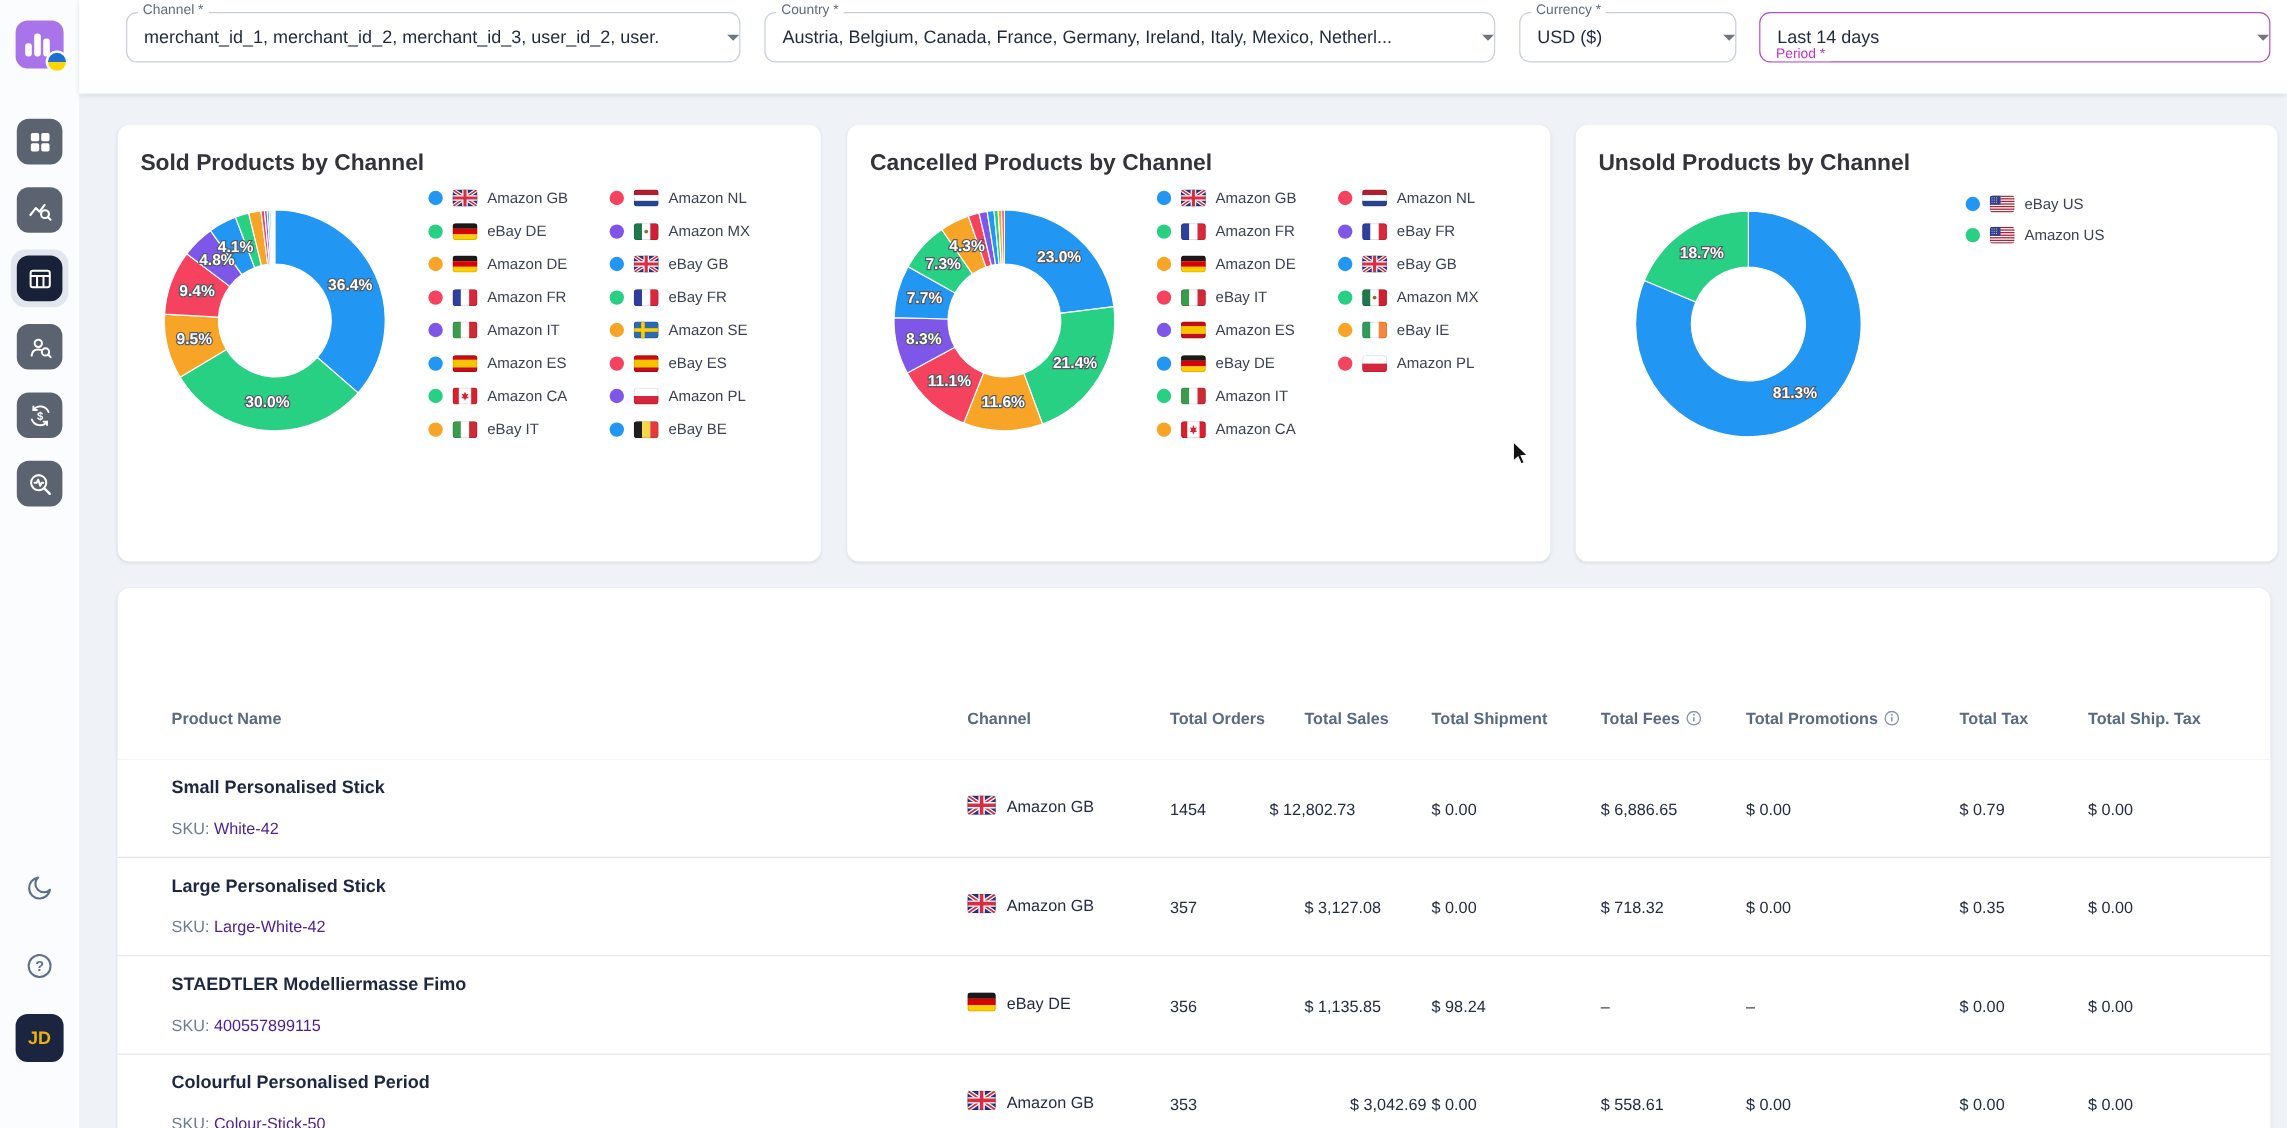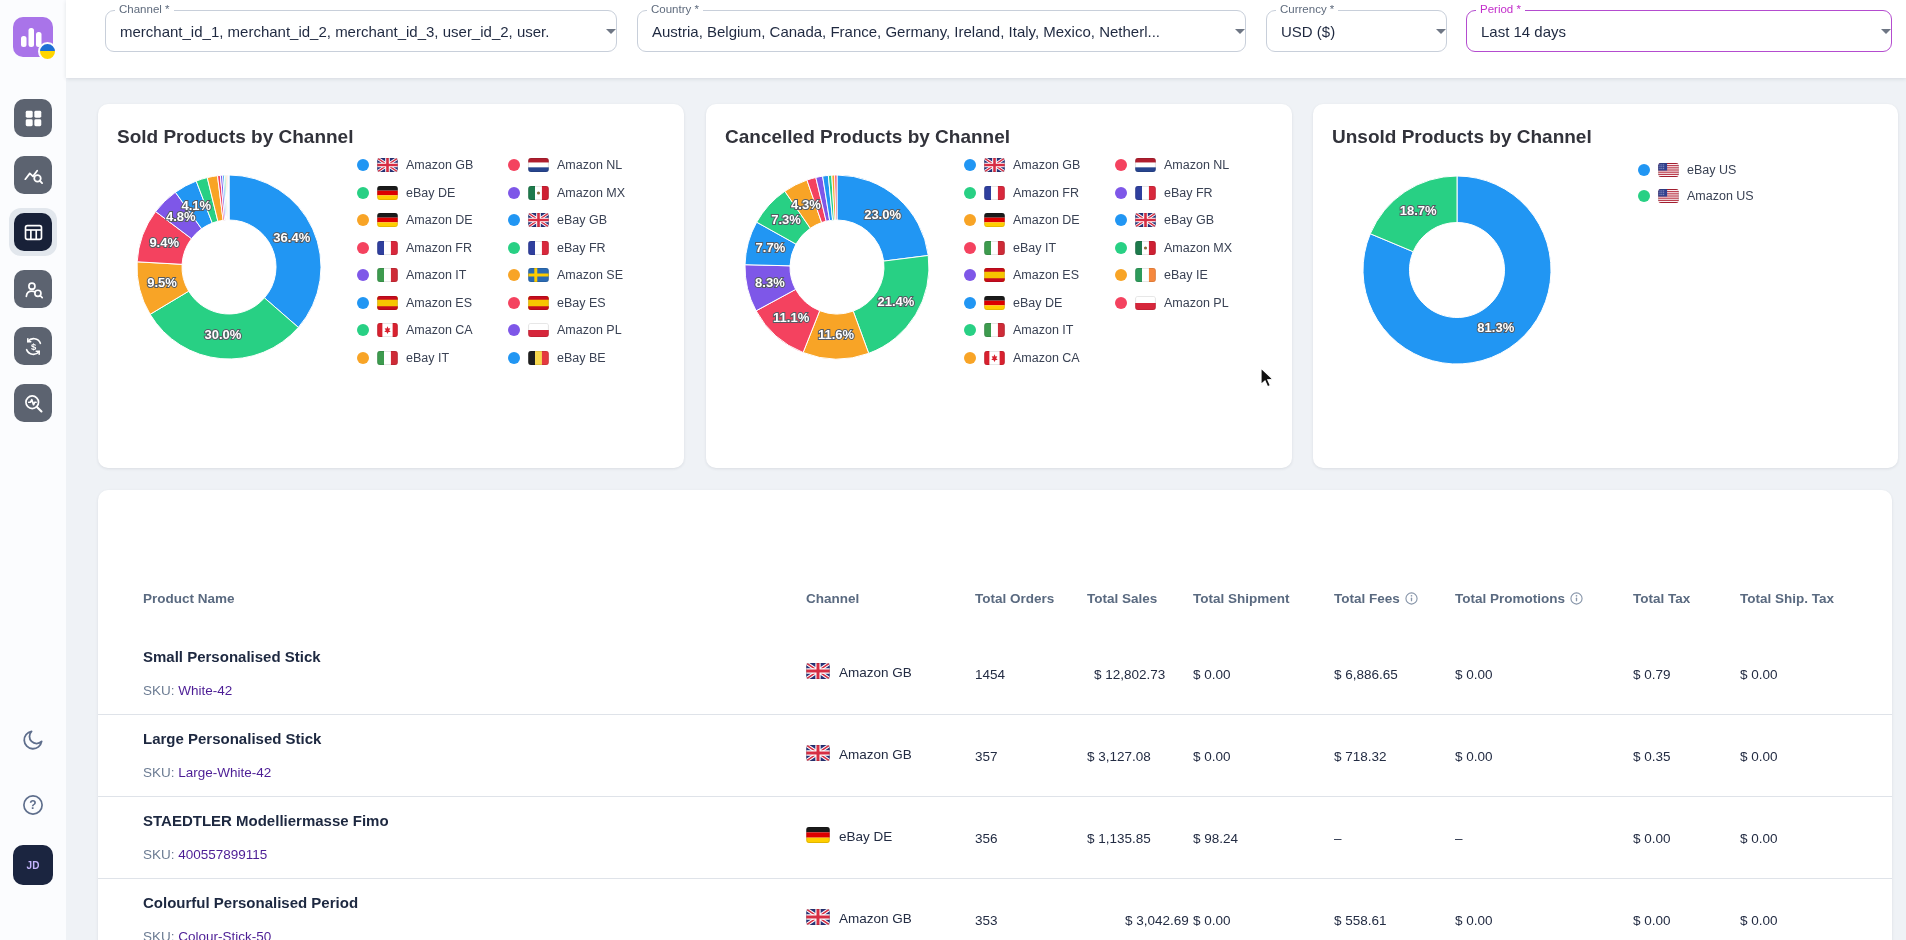--- a/index.html
+++ b/index.html
@@ -12,38 +12,38 @@
     background:#A974E9;cursor:pointer;}
   .logo-badge{position:absolute;right:-4px;bottom:-4px;width:15px;height:15px;border-radius:50%;
     border:2px solid #FBFCFE;overflow:hidden;
     background:linear-gradient(to bottom,#1D6FD4 50%,#FFD500 50%);}
   .side-btn{position:absolute;left:14px;width:38px;height:38px;border-radius:10px;background:#5C6370;
     display:flex;align-items:center;justify-content:center;cursor:pointer;}
   .side-btn.active{background:#182138;}
   .active-pill{position:absolute;left:9px;width:48px;height:48px;border-radius:12px;background:#E2E7ED;}
   .side-plain{position:absolute;left:21px;width:24px;height:24px;cursor:pointer;}
   .avatar{position:absolute;left:13px;top:845px;width:40px;height:40px;border-radius:10px;
-    background:#1B2540;color:#c4b5fd;font-size:10px;font-weight:bold;display:flex;
+    background:#1B2540;color:#eab308;font-size:15px;font-weight:bold;display:flex;
     align-items:center;justify-content:center;cursor:pointer;}
 
   
   .filterbar{position:absolute;left:66px;top:0;width:1840px;height:78px;background:#fff;
     box-shadow:0 1px 4px rgba(25,39,60,0.12);}
   .field{position:absolute;top:10px;height:42px;border:1px solid #C8CFDA;border-radius:9px;
     background:#fff;display:flex;align-items:center;padding:0 0 0 14px;box-sizing:border-box;cursor:pointer;}
   .flabel{position:absolute;top:-8px;left:9px;font-size:11.5px;color:#5F6B7D;background:#fff;
     padding:0 4px;white-space:nowrap;}
   .fvalue{font-size:15px;color:#1F2940;white-space:nowrap;overflow:hidden;flex:1;}
   .caret{width:0;height:0;border-left:5px solid transparent;border-right:5px solid transparent;
     border-top:5.5px solid #6E7684;margin-left:8px;flex-shrink:0;}
   #field-channel{left:39px;width:512px;}
   #field-country{left:571px;width:609px;}
   #field-currency{left:1200px;width:181px;}
   #field-period{left:1400px;width:426px;border:1.5px solid #B44CCF;}
-  #field-period .flabel{color:#C32ECB;}
+  #field-period .flabel{color:#C32ECB;margin-top:36px;}
 
   
   .card{position:absolute;background:#fff;border-radius:10px;box-shadow:0 1px 3px rgba(30,42,60,0.10);}
   #card-sold{left:98px;top:104px;width:586px;height:364px;}
   #card-cancelled{left:706px;top:104px;width:586px;height:364px;}
   #card-unsold{left:1313px;top:104px;width:585px;height:364px;}
   .card h2{position:absolute;left:19px;top:22px;margin:0;font-size:19px;font-weight:700;color:#32333B;}
   .donut{position:absolute;left:31px;top:63px;}
   #card-unsold .donut{left:44px;top:66px;}
   .donut text{font-size:13px;font-weight:700;fill:#fff;stroke:#555B63;stroke-width:2px;
@@ -734,21 +734,21 @@
                 <rect width="22" height="15" fill="#29337A"></rect>
                 <path d="M0,0 L22,15 M22,0 L0,15" stroke="#fff" stroke-width="3.4"></path>
                 <path d="M0,0 L22,15 M22,0 L0,15" stroke="#D62E44" stroke-width="1.4"></path>
                 <path d="M11,0 V15 M0,7.5 H22" stroke="#fff" stroke-width="5"></path>
                 <path d="M11,0 V15 M0,7.5 H22" stroke="#D62E44" stroke-width="2.8"></path>
                 <rect x="0.4" y="0.4" width="21.2" height="14.2" rx="2" fill="none" stroke="rgba(0,0,0,0.15)" stroke-width="0.8"></rect>
               </svg></span>
             <span>Amazon GB</span>
           </div>
           <div class="c-val" style="left:877px">1454</div>
-          <div class="c-val" style="left:996px">$ 12,802.73</div>
+          <div class="c-val" style="left:960px">$ 12,802.73</div>
           <div class="c-val" style="left:1095px">$ 0.00</div>
           <div class="c-val" style="left:1236px">$ 6,886.65</div>
           <div class="c-val" style="left:1357px">$ 0.00</div>
           <div class="c-val" style="left:1535px">$ 0.79</div>
           <div class="c-val" style="left:1642px">$ 0.00</div>
         </div>
         <div class="trow">
           <div class="c-name">Large Personalised Stick</div>
           <div class="c-sku">SKU: <b>Large-White-42</b></div>
           <div class="c-flex" style="left:708px">

